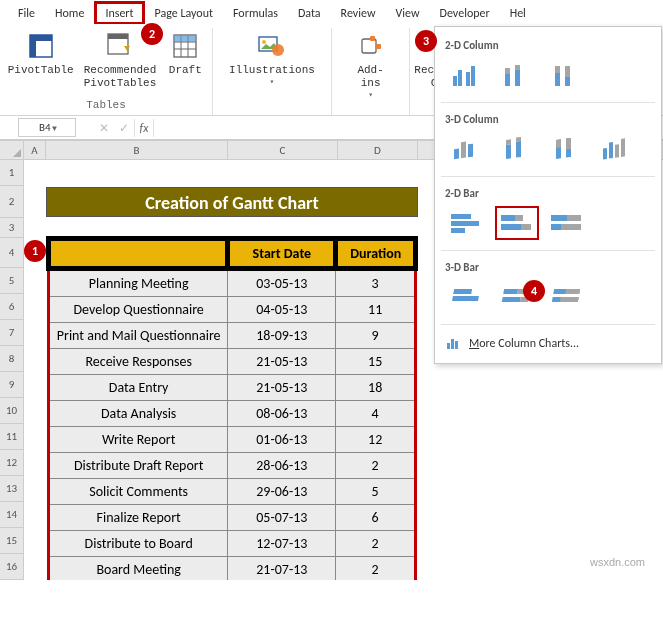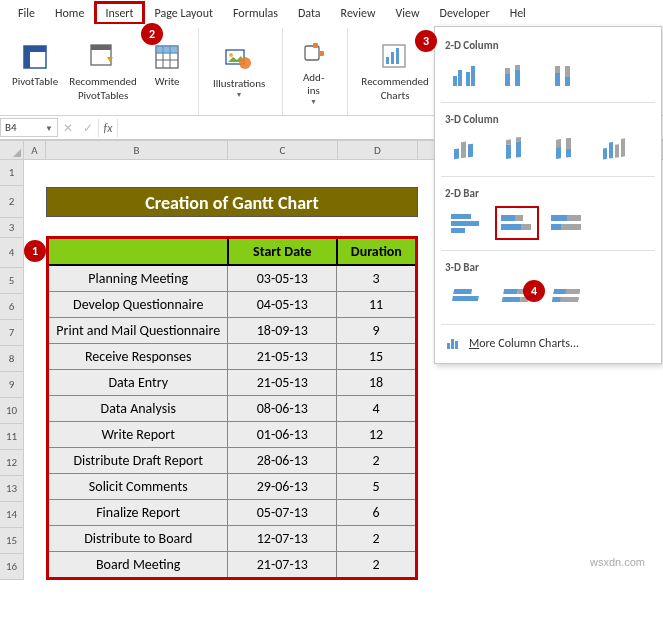--- a/index.html
+++ b/index.html
@@ -3,51 +3,51 @@
 <meta charset="utf-8">
 <style>
   * { box-sizing: border-box; }
   body { margin:0; font-family:"Segoe UI","Calibri",sans-serif; font-size:12px; color:#333; background:#fff; width:663px; }
   
   .ribbon-tabs { display:flex; padding:2px 24px 0 8px; background:#fff; height:24px; align-items:center; }
   .ribbon-tab { padding:4px 10px; font-size:12px; cursor:pointer; }
   .ribbon-tab.highlighted { border:3px solid #c00000; padding:2px 8px; margin:-2px 0; }
   
   .ribbon-body { display:flex; background:#fff; border-bottom:1px solid #d4d4d4; padding:4px 0 0 0; position:relative; height:92px; }
-  .ribbon-group { display:flex; flex-direction:row; align-items:center; padding:0 9px; border-right:1px solid #e1e1e1; min-width:0; }
+  .ribbon-group { display:flex; flex-direction:column; align-items:center; padding:0 20px; border-right:1px solid #e1e1e1; min-width:0;font-family:Liberation Mono, monospace; }
   .ribbon-row { display:flex; align-items:flex-start; gap:4px; flex:1; }
   .ribbon-btn { display:flex; flex-direction:column; align-items:center; justify-content:flex-start; padding:2px 3px; font-size:11px; line-height:1.2; text-align:center; min-width:44px; cursor:pointer; }
   .ribbon-btn .ic { width:32px; height:32px; display:flex; align-items:center; justify-content:center; margin-bottom:2px; }
   .ribbon-small-btn { width:26px; height:26px; display:flex; align-items:center; justify-content:center; cursor:pointer; margin:0 1px; }
   .ribbon-group-label { font-size:11px; color:#666; padding:2px 0 4px 0; text-align:center; width:100%; }
   
   .callout { position:absolute; width:22px; height:22px; border-radius:50%; background:#c00000; color:#fff; font-weight:bold; font-size:12px; display:flex; align-items:center; justify-content:center; z-index:30; }
   
   .formula-bar { display:flex; align-items:center; border-bottom:1px solid #ccc; background:#fff; height:24px; }
-  .name-box { width:58px; padding:2px 4px; border:1px solid #ccc; margin:2px 0; display:flex; align-items:center; justify-content:space-between; font-size:11px; }
+  .name-box { width:58px; padding:2px 20px; border:1px solid #ccc; margin:2px 18px; display:flex; align-items:center; justify-content:space-between; font-size:11px; }
   .nb-dd { font-size:8px; color:#666; }
   .fx-btn { width:20px; text-align:center; color:#666; font-style:italic; border-left:1px solid #e0e0e0; border-right:1px solid #e0e0e0; padding:2px 4px; margin-right:4px; }
   .fx-inp { flex:1; border:none; outline:none; font-size:12px; }
   .fx-sep { width:20px; text-align:center; color:#bbb; padding:2px 4px; }
   
   .sheet-area { position:relative; background:#fff; }
   .grid-headers { display:flex; background:#e6e6e6; border-top:1px solid #ccc; border-bottom:1px solid #ccc; height:20px; font-size:11px; }
   .sel-all { width:24px; border-right:1px solid #ccc; position:relative; }
   .sel-all::after { content:""; position:absolute; right:2px; bottom:2px; width:0; height:0; border-left:8px solid transparent; border-bottom:8px solid #b0b0b0; }
   .col-h { border-right:1px solid #ccc; text-align:center; line-height:20px; color:#555; }
   .rows { display:flex; flex-direction:column; }
   .row { display:flex; height:26px; }
   .row-h { width:24px; border-right:1px solid #ccc; border-bottom:1px solid #ccc; background:#e6e6e6; text-align:center; font-size:11px; line-height:26px; color:#555; }
   
   .content-wrap { position:absolute; left:24px; top:20px; }
   
   .title-band { background:#7b6a00; color:#fff; font-family:Calibri; font-weight:bold; font-size:18px; text-align:center; line-height:30px; height:30px; width:372px; border:1px solid #555; margin-top:5px; }
   
   .data-table { border:3px solid #c00000; margin-top:18px; border-collapse:collapse; width:372px; font-family:Calibri; font-size:14px; color:#000; }
-  .data-table th { background:#84cc16; border:2px solid #000000; padding:4px 6px; font-weight:bold; height:26px; }
+  .data-table th { background:#eab308; border:5px solid #000000; padding:4px 6px; font-weight:bold; height:26px; }
   .data-table td { background:#ececec; border:1px solid #888; padding:4px 6px; text-align:center; height:25px; }
   .data-table td.task { text-align:center; }
   
   .chart-menu { position:absolute; top:26px; left:434px; width:228px; background:#fff; border:1px solid #c8c8c8; box-shadow:2px 2px 6px rgba(0,0,0,0.2); z-index:20; font-size:12px; padding:6px 0; }
   .cm-section { padding:0 10px 4px 10px; }
   .cm-heading { font-weight:bold; color:#595959; padding:6px 10px 4px 10px; font-size:11px; }
   .cm-row { display:flex; gap:6px; padding:2px 0; }
   .cm-opt { width:44px; height:34px; border:1px solid transparent; display:flex; align-items:center; justify-content:center; cursor:pointer; }
   .cm-opt.highlighted { border:2px solid #c00000; }
   .cm-sep { border-top:1px solid #e1e1e1; margin:4px 6px; }
@@ -101,23 +101,24 @@
         <span class="ic">
             <svg width="28" height="28">
               <rect x="3" y="3" width="22" height="22" fill="none" stroke="#666" stroke-width="1.3"></rect>
               <line x1="3" y1="10" x2="25" y2="10" stroke="#666"></line>
               <line x1="3" y1="17" x2="25" y2="17" stroke="#666"></line>
               <line x1="10" y1="3" x2="10" y2="25" stroke="#666"></line>
               <line x1="17" y1="3" x2="17" y2="25" stroke="#666"></line>
               <rect x="3" y="3" width="22" height="7" fill="#5b9bd5" opacity="0.7"></rect>
             </svg>
           </span>
-        <span>Write</span>
-      </div>
-    </div>
+        <span>Draft</span>
+      </div>
+    </div>
+    <div class="ribbon-group-label">Tables</div>
   </div>
 
   <div class="ribbon-group">
     <div class="ribbon-row">
       <div class="ribbon-btn" style="min-width:62px">
         <span class="ic">
             <svg width="28" height="24">
               <rect x="1" y="3" width="18" height="14" fill="none" stroke="#2b579a" stroke-width="1.3"></rect>
               <circle cx="6" cy="8" r="2" fill="#e8b82e"></circle>
               <path d="M3 15 l5 -5 l4 3 l4 -4 l3 6 z" fill="#70ad47"></path>

